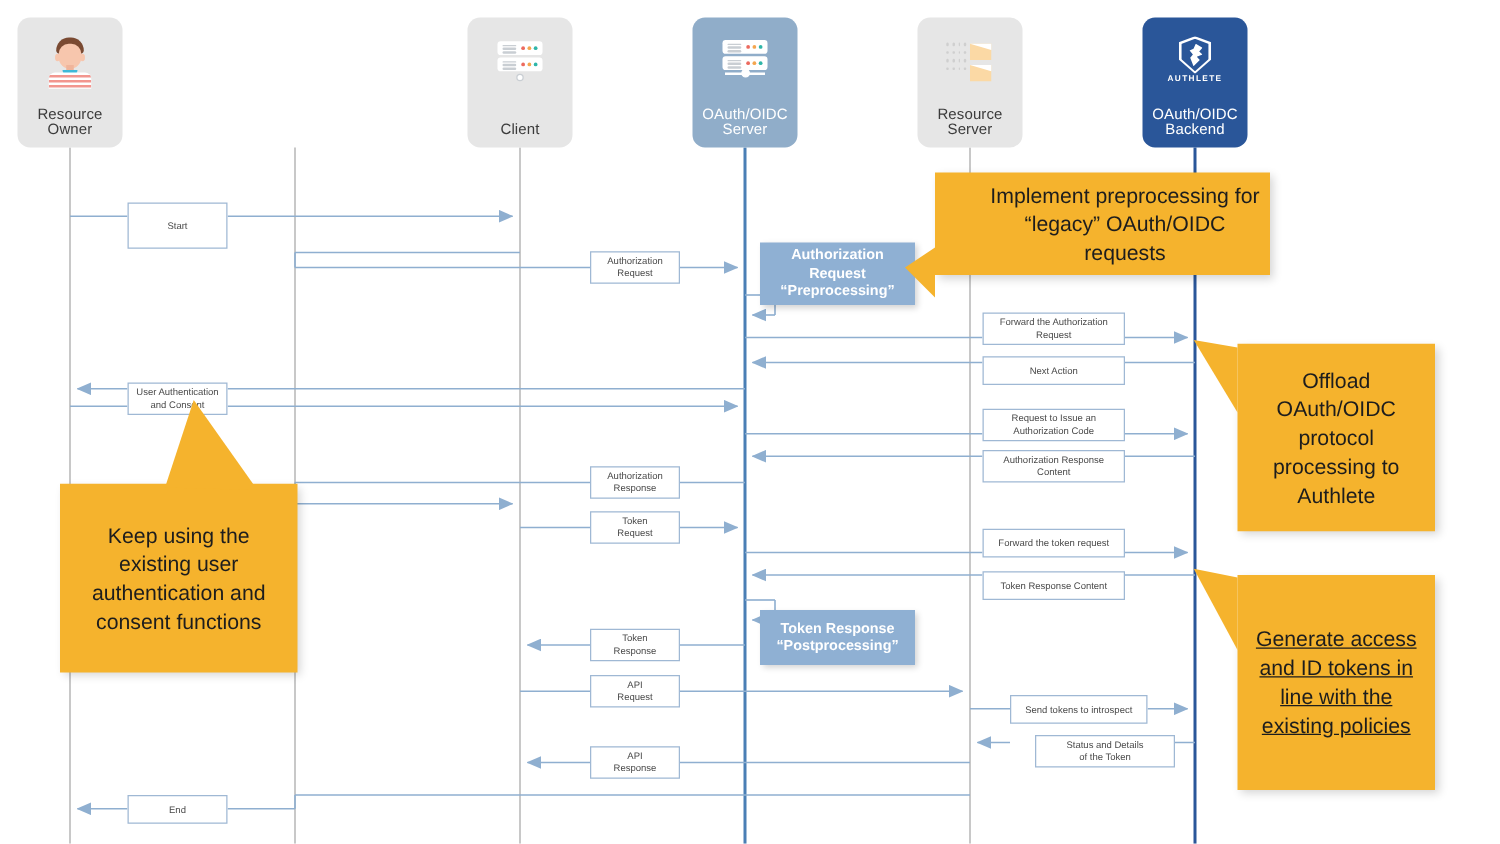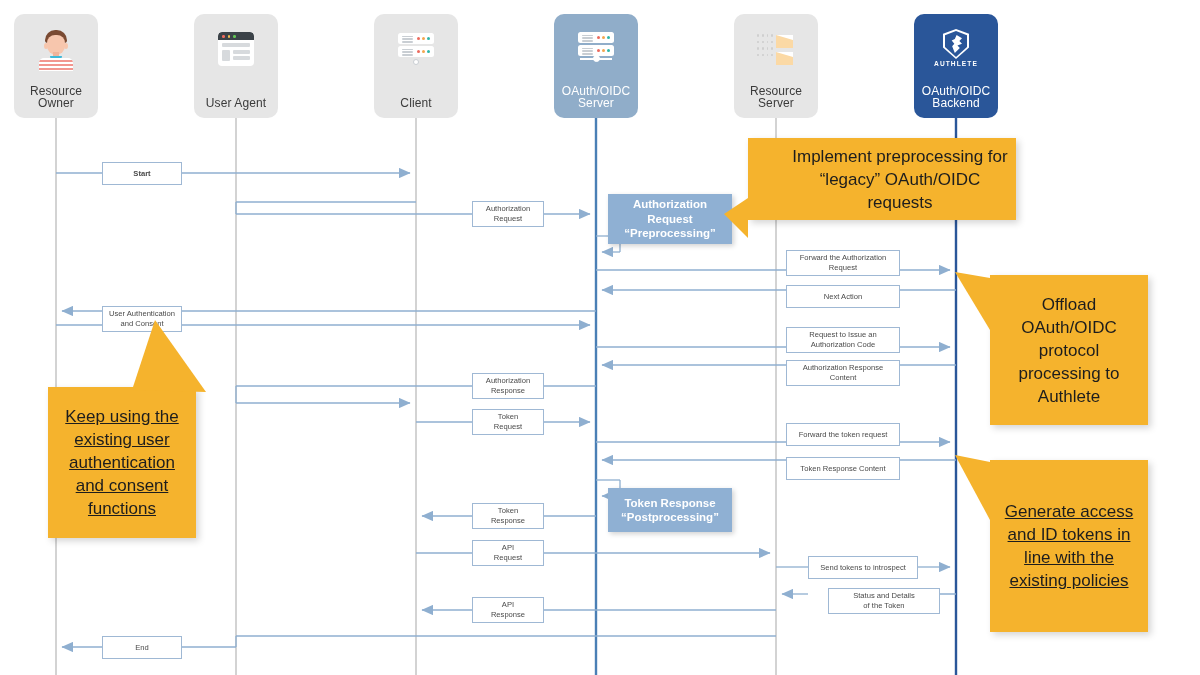--- a/index.html
+++ b/index.html
@@ -230,42 +230,20 @@
         <div class="collar"></div>
       <div class="shirt">
         <div class="stripe" style="top:2px;"></div>
         <div class="stripe" style="top:6px;"></div>
         <div class="stripe" style="top:10px;"></div>
       </div>
     </div>
     <div class="actor-label">Resource<br>Owner</div>
   </div>
 
-  <div class="actor grey" style="left:194px;top:14px;">
-    <div class="ico">
-      <div class="brw">
-        <div class="brw-bar">
-          <span class="dot" style="left:4px;background:#ec6a5e;"></span>
-          <span class="dot" style="left:9.5px;background:#f4bf4f;"></span>
-          <span class="dot" style="left:15px;background:#61c554;"></span>
-        </div>
-        <div class="brw-body">
-          <div class="bl" style="width:28px;"></div>
-          <div style="display:flex;gap:2.5px;">
-            <div class="bl" style="width:8px;height:11px;"></div>
-            <div style="flex:1;">
-              <div class="bl" style="width:17px;"></div>
-              <div class="bl" style="width:17px;"></div>
-            </div>
-          </div>
-        </div>
-      </div>
-    </div>
-    <div class="actor-label">User Agent</div>
-  </div>
 
   <div class="actor grey" style="left:374px;top:14px;">
     <div class="ico">
       <div class="srv">
         <div class="srv-u" style="top:2px;">
           <div class="srv-lines">
               <div class="srv-line"></div>
               <div class="srv-line"></div>
               <div class="srv-line"></div>
             </div>
@@ -361,21 +339,21 @@
           <div class="shield-in">
             <div class="griff"></div>
           </div>
         </div>
       <div class="authlete-word">AUTHLETE</div>
     </div>
     <div class="actor-label">OAuth/OIDC<br>Backend</div>
   </div>
 
   <div id="msg-layer">
-      <div class="msg" style="left: 102px; top: 162px; width: 80px; height: 23px; font-weight: bold;">Start</div>
+      <div class="msg" style="left: 102px; top: 162px; width: 80px; height: 37px;">Start</div>
       <div class="msg" style="left: 472px; top: 201px; width: 72px; height: 26px;">Authorization<br>Request</div>
       <div class="msg" style="left: 786px; top: 250px; width: 114px; height: 26px;">Forward the Authorization<br>Request</div>
       <div class="msg" style="left: 786px; top: 285px; width: 114px; height: 23px;">Next Action</div>
       <div class="msg" style="left: 102px; top: 306px; width: 80px; height: 26px;">User Authentication<br>and Consent</div>
       <div class="msg" style="left: 786px; top: 327px; width: 114px; height: 26px;">Request to Issue an<br>Authorization Code</div>
       <div class="msg" style="left: 786px; top: 360px; width: 114px; height: 26px;">Authorization Response<br>Content</div>
       <div class="msg" style="left: 472px; top: 373px; width: 72px; height: 26px;">Authorization<br>Response</div>
       <div class="msg" style="left: 472px; top: 409px; width: 72px; height: 26px;">Token<br>Request</div>
       <div class="msg" style="left: 786px; top: 423px; width: 114px; height: 23px;">Forward the token request</div>
       <div class="msg" style="left: 786px; top: 457px; width: 114px; height: 23px;">Token Response Content</div>
@@ -387,21 +365,21 @@
       <div class="msg" style="left: 102px; top: 636px; width: 80px; height: 23px;">End</div>
     </div>
 
   <div id="proc-layer">
       <div class="procbox" style="left: 608px; top: 194px; width: 124px; height: 50px;">Authorization<br>Request<br>“Preprocessing”</div>
       <div class="procbox" style="left: 608px; top: 488px; width: 124px; height: 44px;">Token Response<br>“Postprocessing”</div>
     </div>
 
   <div id="callout-layer">
       <div class="callout" style="left: 748px; top: 138px; width: 268px; height: 82px; padding-left: 44px;">Implement preprocessing for “legacy” OAuth/OIDC requests</div>
-      <div class="callout" style="left: 48px; top: 387px; width: 148px; height: 151px; text-decoration: underline;">Keep using the existing user authentication and consent functions</div>
+      <div class="callout" style="left: 48px; top: 387px; width: 190px; height: 151px;">Keep using the existing user authentication and consent functions</div>
       <div class="callout" style="left: 990px; top: 275px; width: 158px; height: 150px;">Offload OAuth/OIDC protocol processing to Authlete</div>
       <div class="callout" style="left: 990px; top: 460px; width: 158px; height: 172px; text-decoration: underline;">Generate access and ID tokens in line with the existing policies</div>
     </div>
 
   <svg width="1200" height="675" style="position:absolute;left:0;top:0;pointer-events:none;">
     <polygon points="748,198 748,238 724,214" fill="#f5b32d"></polygon>
     <polygon points="132,390 206,392 155,320" fill="#f5b32d"></polygon>
     <polygon points="990,278 990,330 955,272" fill="#f5b32d"></polygon>
     <polygon points="990,462 990,520 955,455" fill="#f5b32d"></polygon>
   </svg>

